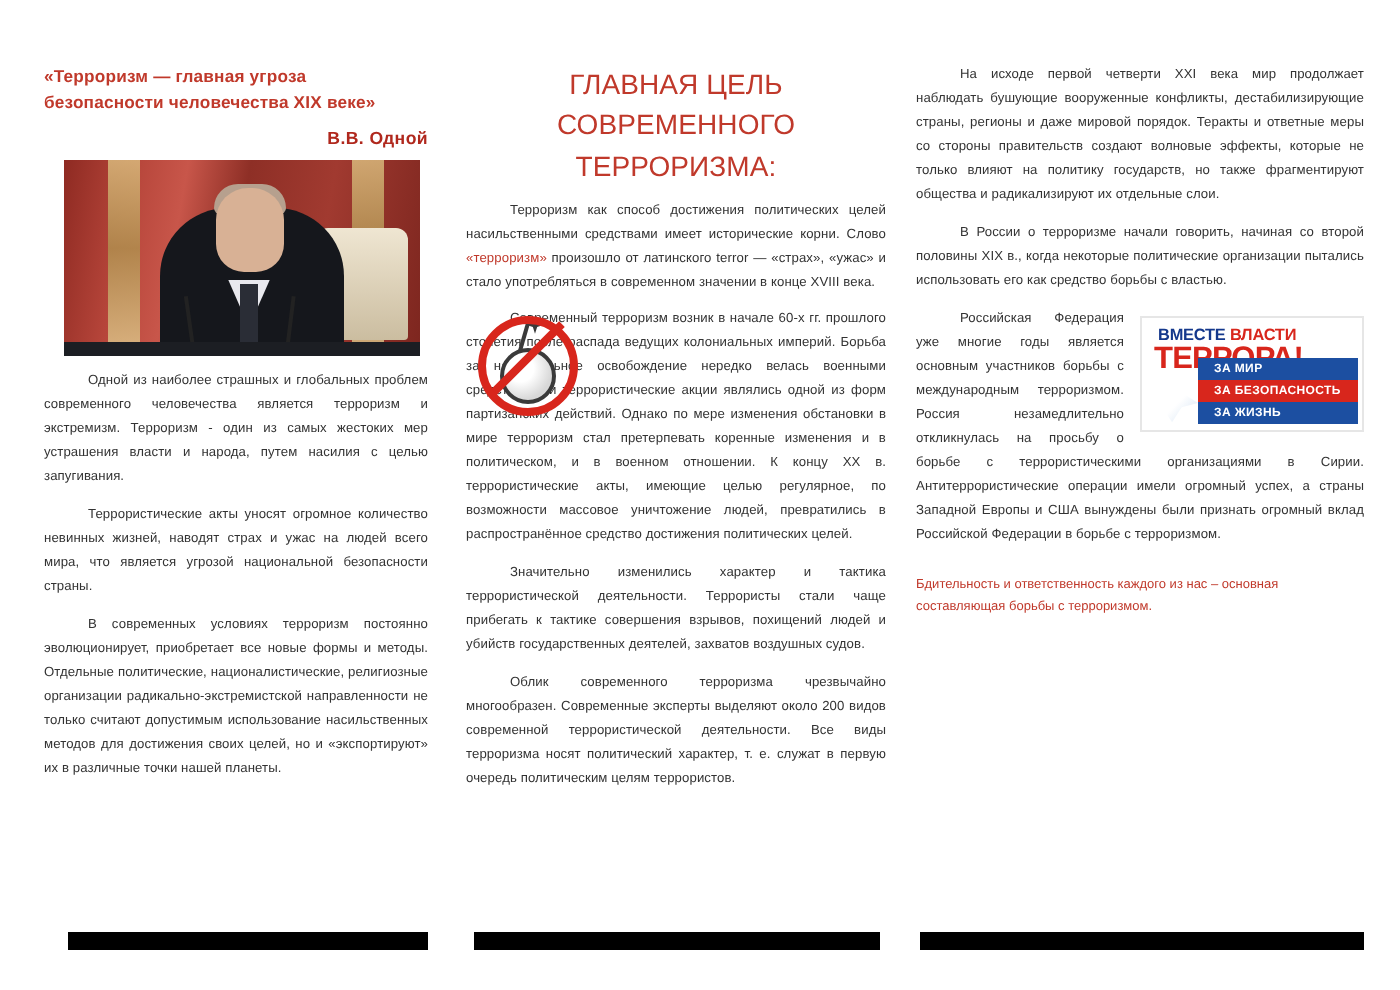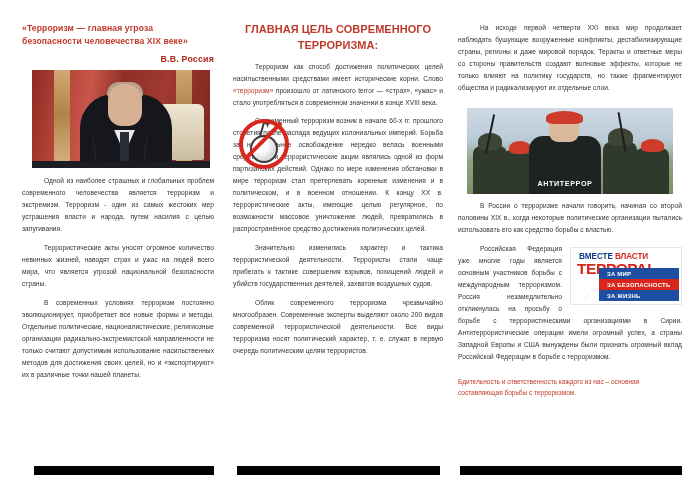--- a/index.html
+++ b/index.html
@@ -14,21 +14,21 @@
     font-family: "Liberation Sans", sans-serif;
     color: #2b2b2b;
   }
   .page {
     position: relative;
     width: 700px;
     height: 495px;
     background: #fff;
     display: flex;
     box-sizing: border-box;
-    padding: 22px 10px 0 10px;
+    padding: 32px 10px 0 10px;
   }
   .column {
     position: relative;
     box-sizing: border-box;
     display: flex;
     flex-direction: column;
   }
   .col-1 { width: 224px; padding: 0 12px 0 12px; }
   .col-2 { width: 236px; padding: 0 7px 0 7px; }
   .col-3 { width: 240px; padding: 0 8px 0 8px; }
@@ -45,22 +45,22 @@
   .quote-author {
     color: #b0281d;
     font-weight: bold;
     font-size: 8.8px;
     text-align: right;
     margin-top: 5px;
     letter-spacing: 0.2px;
   }
   .col-head {
     color: #c0392b;
-    font-weight: bold;
-    font-size: 11px;
+    font-weight: normal;
+    font-size: 14px;
     line-height: 1.45;
     text-align: center;
     letter-spacing: 0.05px;
     text-transform: uppercase;
   }
 
   
   p.body {
     font-size: 6.6px;
     line-height: 1.82;
@@ -247,21 +247,21 @@
   .float-right-poster { float: right; margin: 4px 0 2px 8px; }
 </style>
 </head>
 <body>
 
 <div class="page">
 
   <div class="column col-1">
 
     <div class="quote-head">«Терроризм — главная  угроза безопасности человечества XIX веке»</div>
-    <div class="quote-author">В.В. Россия</div>
+    <div class="quote-author">В.В. Одной</div>
 
     <div class="photo photo-putin">
       <div class="wall-gold-l"></div>
       <div class="wall-gold-r"></div>
       <div class="chair"></div>
       <div class="figure"></div>
       <div class="shirt"></div>
       <div class="tie"></div>
       <div class="hair"></div>
       <div class="head"></div>
@@ -300,40 +300,20 @@
     <p class="body">Значительно изменились характер и тактика террористической деятельности. Террористы стали чаще прибегать к тактике совершения взрывов, похищений людей и убийств государственных деятелей, захватов воздушных судов.</p>
     <p class="body">Облик современного терроризма чрезвычайно многообразен. Современные эксперты выделяют около 200 видов современной террористической деятельности. Все виды терроризма носят политический характер, т. е. служат в первую очередь политическим целям террористов.</p>
 
     <div class="bottom-bar bar-2"></div>
   </div>
 
   <div class="column col-3">
 
     <p class="body">На исходе первой четверти XXI века мир продолжает наблюдать бушующие вооруженные конфликты, дестабилизирующие страны, регионы и даже мировой порядок. Теракты и ответные меры со стороны правительств создают волновые эффекты, которые не только влияют на политику государств, но также фрагментируют общества и радикализируют их отдельные слои.</p>
 
-    <div class="photo photo-antiterror">
-      <div class="soldier" style="left:6px;width:34px;height:48px;"></div>
-      <div class="helmet" style="left:11px;bottom:44px;width:24px;height:17px;"></div>
-      <div class="rifle" style="left:22px;bottom:40px;height:40px;transform:rotate(12deg);"></div>
-
-      <div class="soldier" style="left:36px;width:32px;height:44px;"></div>
-      <div class="beret" style="left:42px;bottom:40px;width:22px;height:13px;"></div>
-
-      <div class="soldier" style="left:136px;width:34px;height:52px;"></div>
-      <div class="helmet" style="left:141px;bottom:48px;width:25px;height:18px;"></div>
-      <div class="rifle" style="left:154px;bottom:42px;height:40px;transform:rotate(-10deg);"></div>
-
-      <div class="soldier" style="left:168px;width:34px;height:46px;"></div>
-      <div class="beret" style="left:174px;bottom:42px;width:23px;height:13px;"></div>
-
-      <div class="main-back"></div>
-      <div class="main-head"></div>
-      <div class="main-beret"></div>
-      <div class="at-label">АНТИТЕРРОР</div>
-    </div>
 
     <p class="body">В России о терроризме начали говорить, начиная со второй половины XIX в., когда некоторые политические организации пытались использовать его как средство борьбы с властью.</p>
 
     <div class="flow">
       <div class="poster float-right-poster">
         <div class="ln1"><span class="b">ВМЕСТЕ</span> <span class="r">ВЛАСТИ</span></div>
         <div class="ln2">ТЕРРОРА!</div>
         <div class="dove"></div>
         <div class="band band1">ЗА МИР</div>
         <div class="band band2">ЗА БЕЗОПАСНОСТЬ</div>

